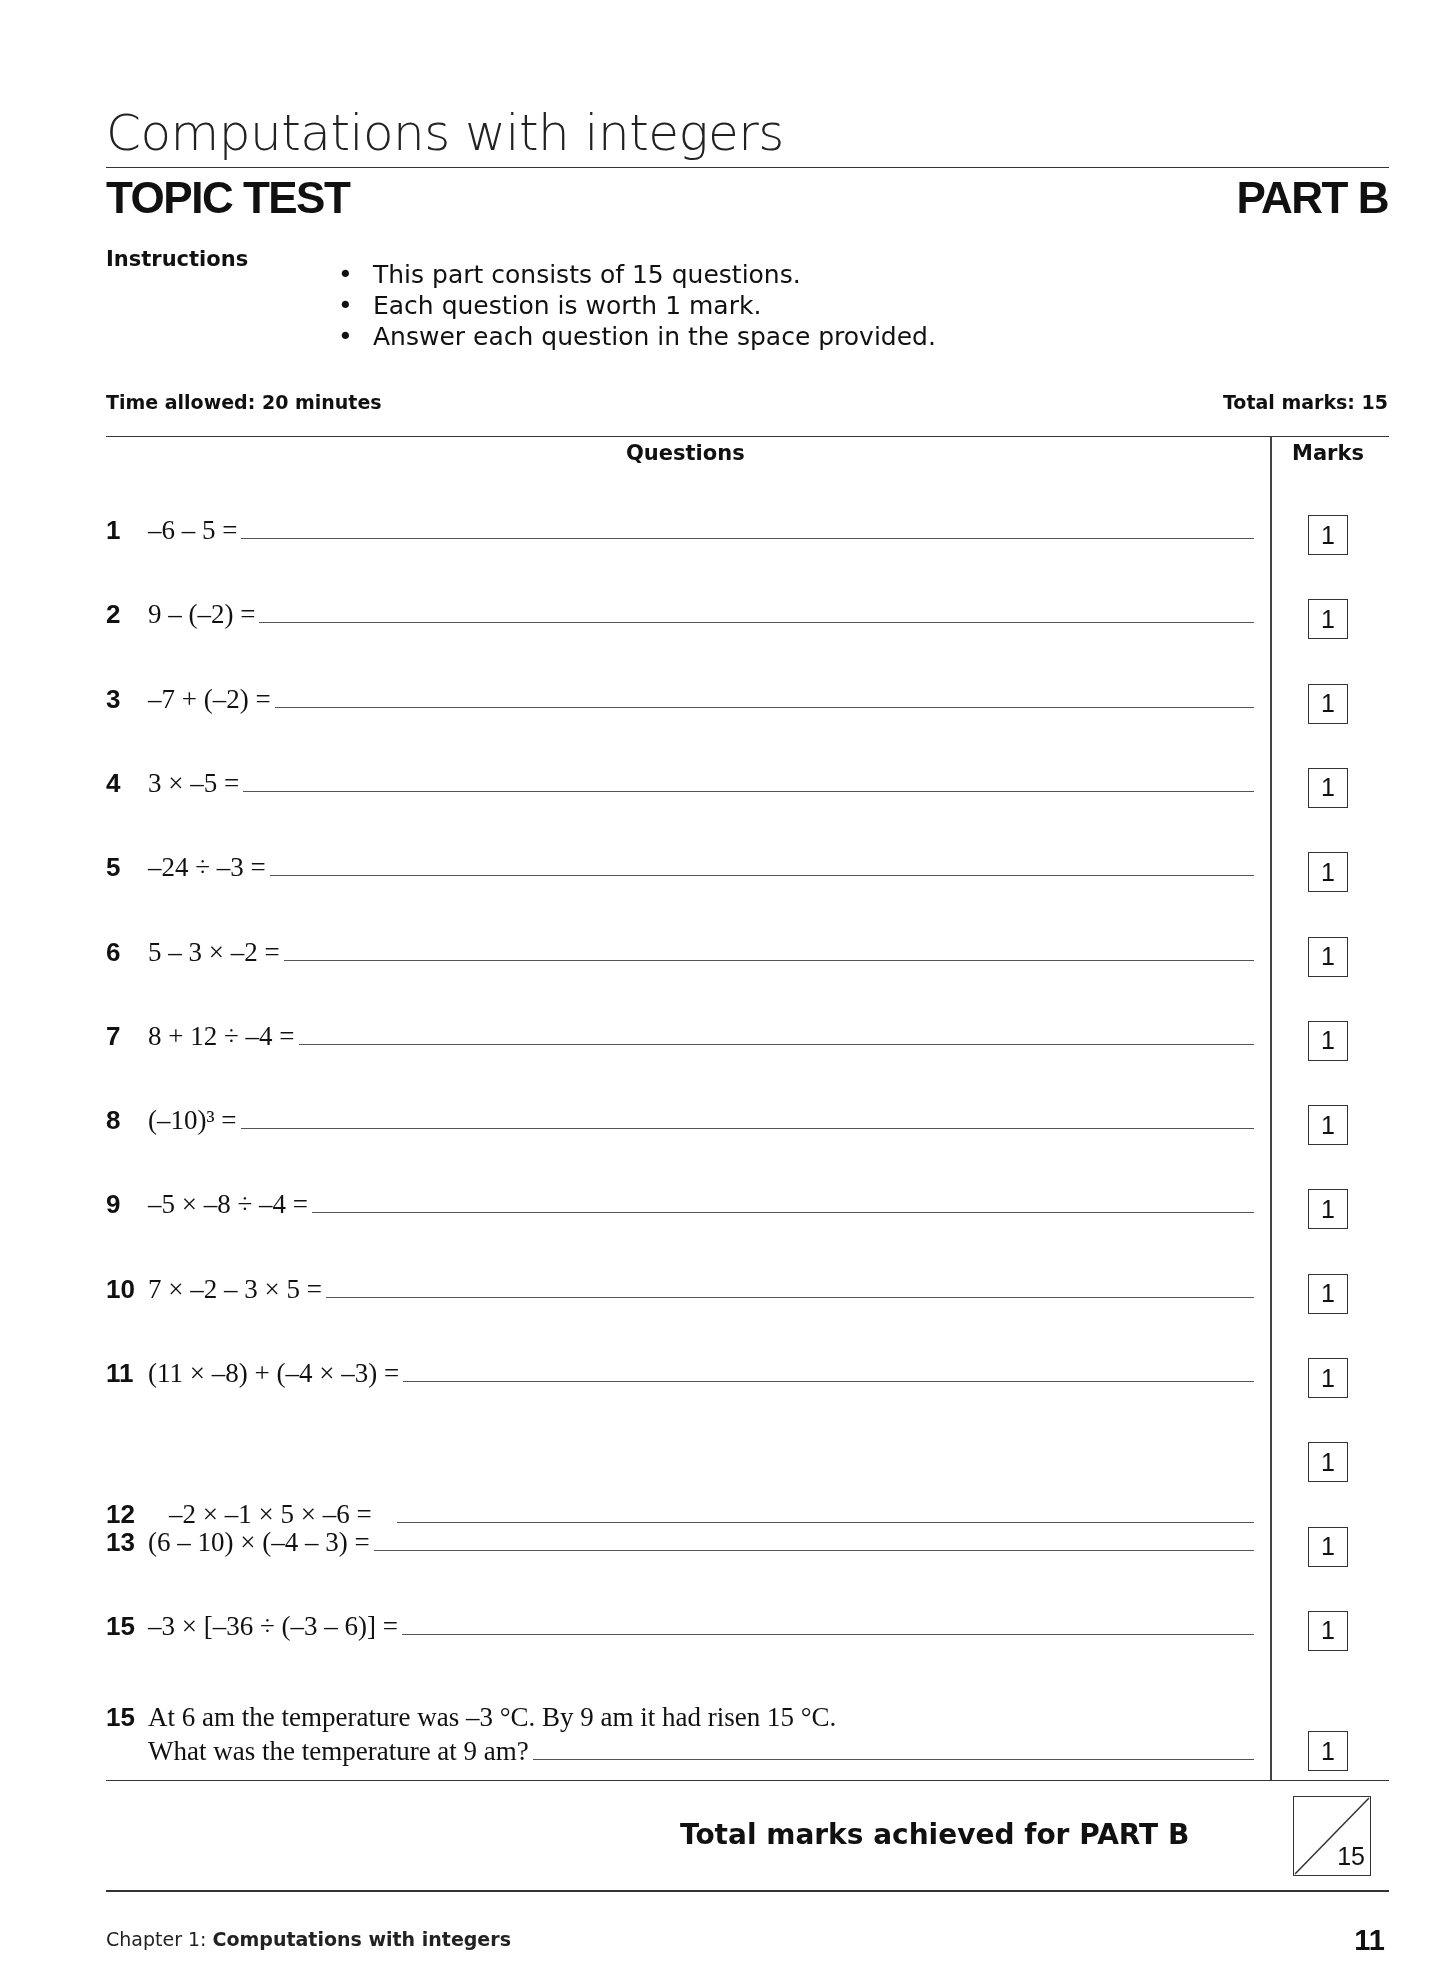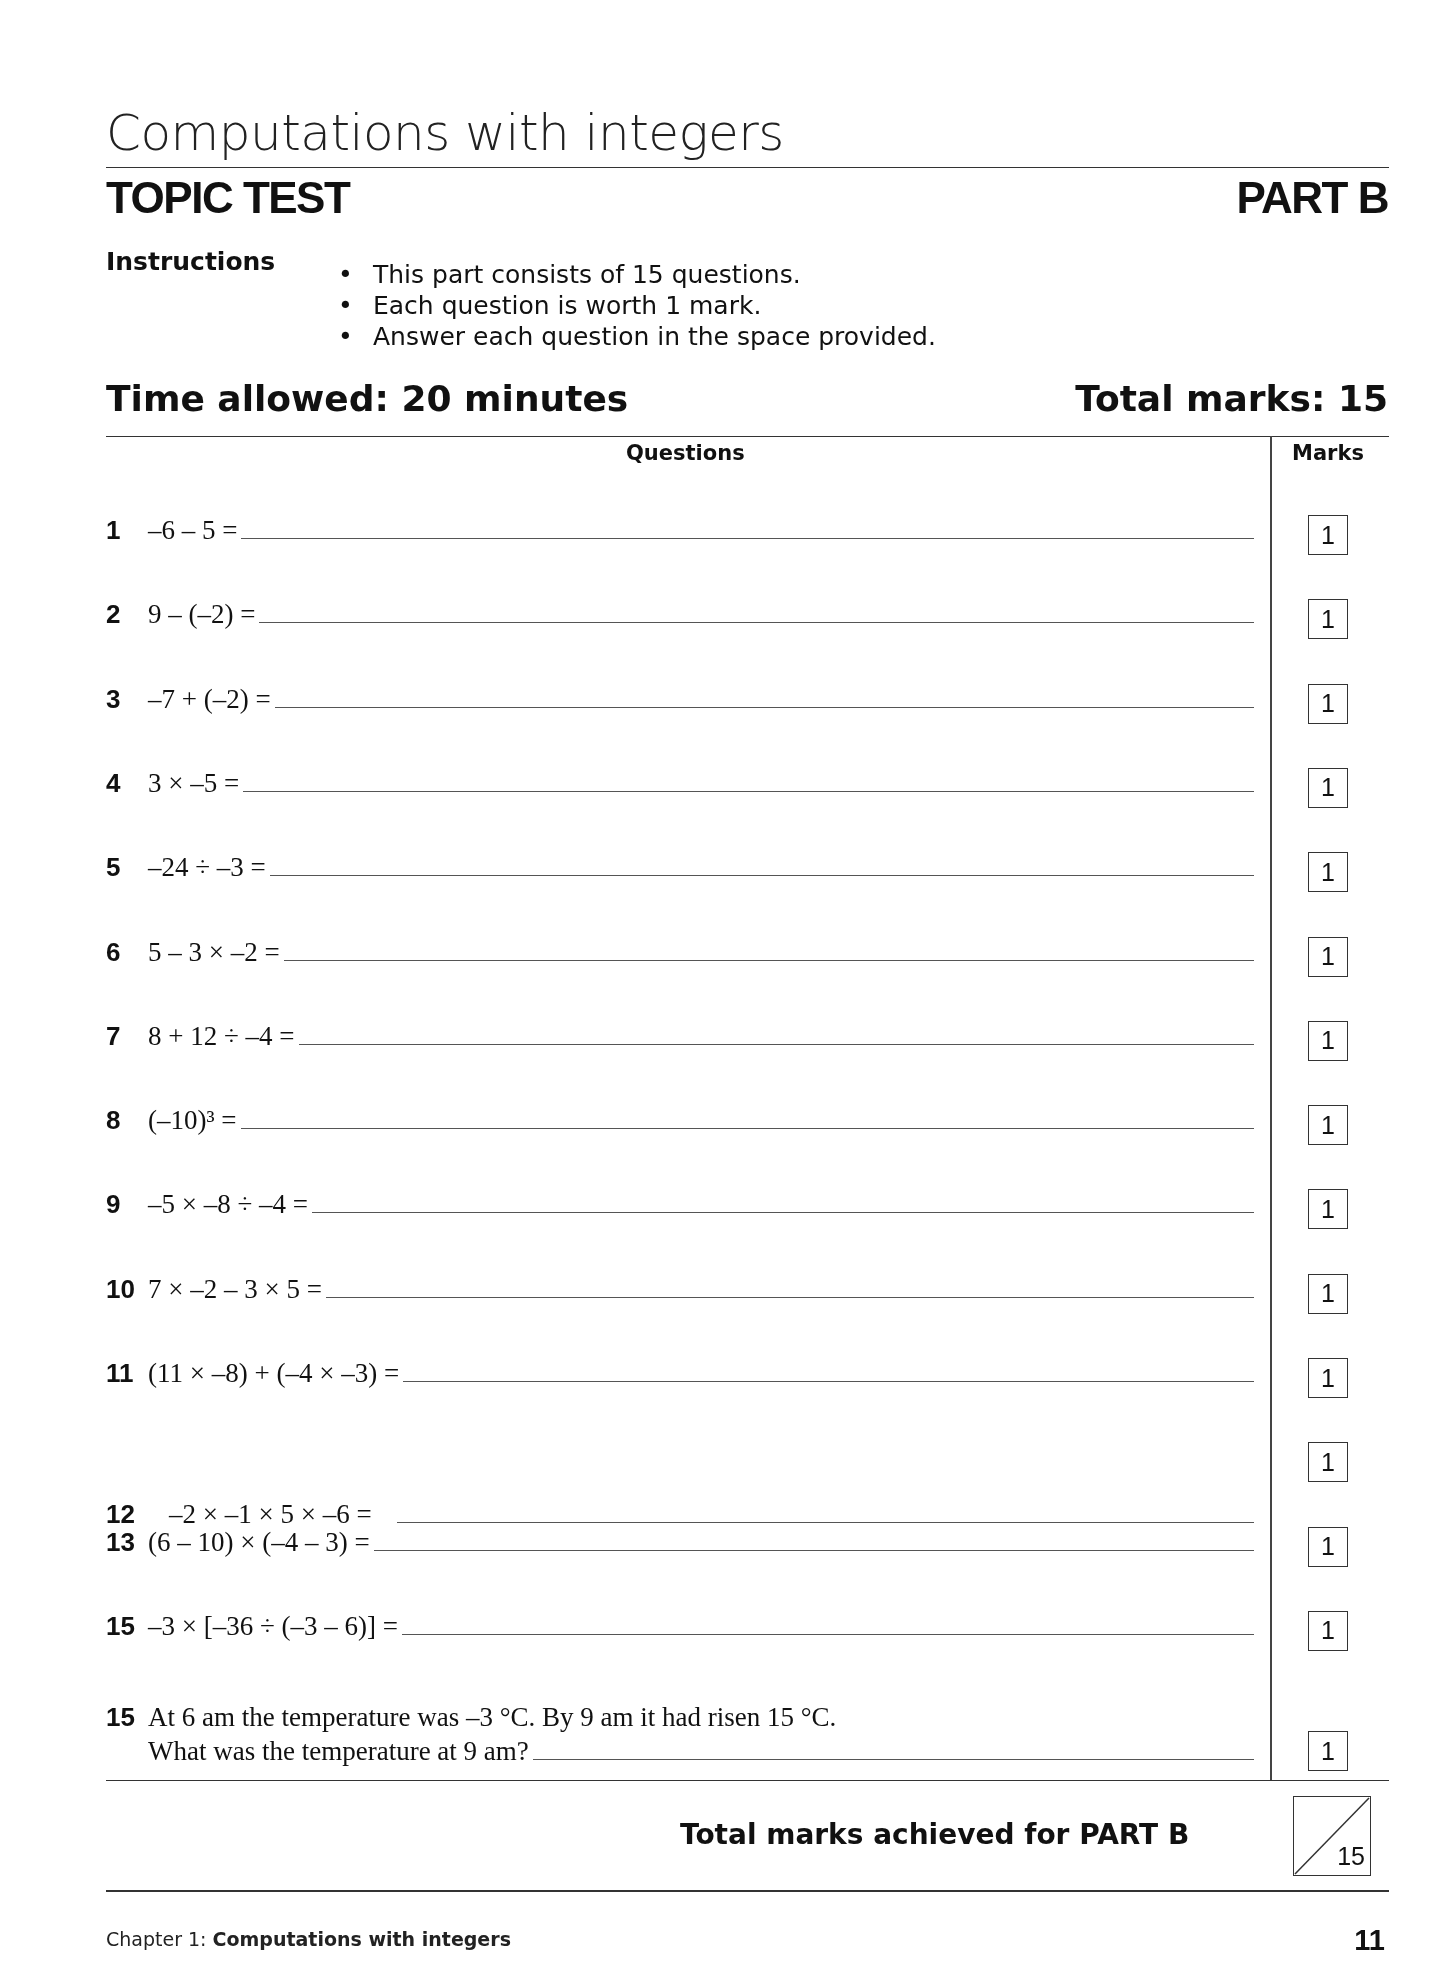--- a/index.html
+++ b/index.html
@@ -1,25 +1,25 @@
 <!DOCTYPE html>
 <html><head>
 <meta charset="utf-8">
 <style>
   html, body { margin:0; padding:0; background:#fff; }
   body { width:1445px; height:1977px; position:relative; overflow:hidden; color:#111; font-family:"DejaVu Sans", sans-serif; }
   .abs { position:absolute; }
   .title { left:106px; top:104px; font-family:"DejaVu Sans", sans-serif; font-weight:200; font-size:50px; letter-spacing:-0.5px; color:#222; white-space:nowrap; }
   .rule { position:absolute; background:#333; height:1px; }
   .heading { top:173px; font-family:"Liberation Sans", sans-serif; font-weight:bold; font-size:44px; letter-spacing:-1.5px; white-space:nowrap; }
-  .instr-label { left:106px; top:247px; font-weight:bold; font-size:25px; white-space:nowrap; }
+  .instr-label { left:106px; top:247px; font-weight:bold; font-size:21px; white-space:nowrap; }
   .instr-list { left:326px; top:247px; margin:12px; padding:0; list-style:none; font-size:25px; line-height:31px; }
   .instr-list li { position:relative; padding-left:35px; white-space:nowrap; }
   .instr-list li::before { content:"•"; position:absolute; left:0; top:0; }
-  .bold-line { top:378px; font-weight:bold; font-size:36px; white-space:nowrap;text-align:center; }
+  .bold-line { top:391px; font-weight:bold; font-size:19px; white-space:nowrap;text-align:center; }
   .col-head { top:441px; font-weight:bold; font-size:21px; white-space:nowrap; }
   .vdiv { position:absolute; left:1270px; top:436px; width:2px; height:1344px; background:#444; }
   .q { position:absolute; left:106px; height:40px; width:1148px; display:flex; align-items:flex-end; }
   .qnum { font-family:"Liberation Sans", sans-serif; font-weight:bold; font-size:26px; width:42px; flex:none; line-height:30px; }
   .qtext { font-family:"Liberation Serif", serif; font-size:27px; line-height:30px; white-space:nowrap; flex:none; padding-right:4px; }
   .qline { flex:1; border-bottom:1.5px solid #555; margin-bottom:6px; height:1px; }
   .mark { position:absolute; left:1308px; width:40px; height:40px; border:1.5px solid #333; box-sizing:border-box; font-family:"Liberation Sans", sans-serif; font-size:25px; display:flex; align-items:center; justify-content:center; }
   .q15 { position:absolute; left:106px; top:1698px; width:1148px; }
   .q15 .row { display:flex; align-items:flex-end; height:34px; }
   .total-label { left:680px; top:1818px; font-weight:bold; font-size:28px; white-space:nowrap; }

